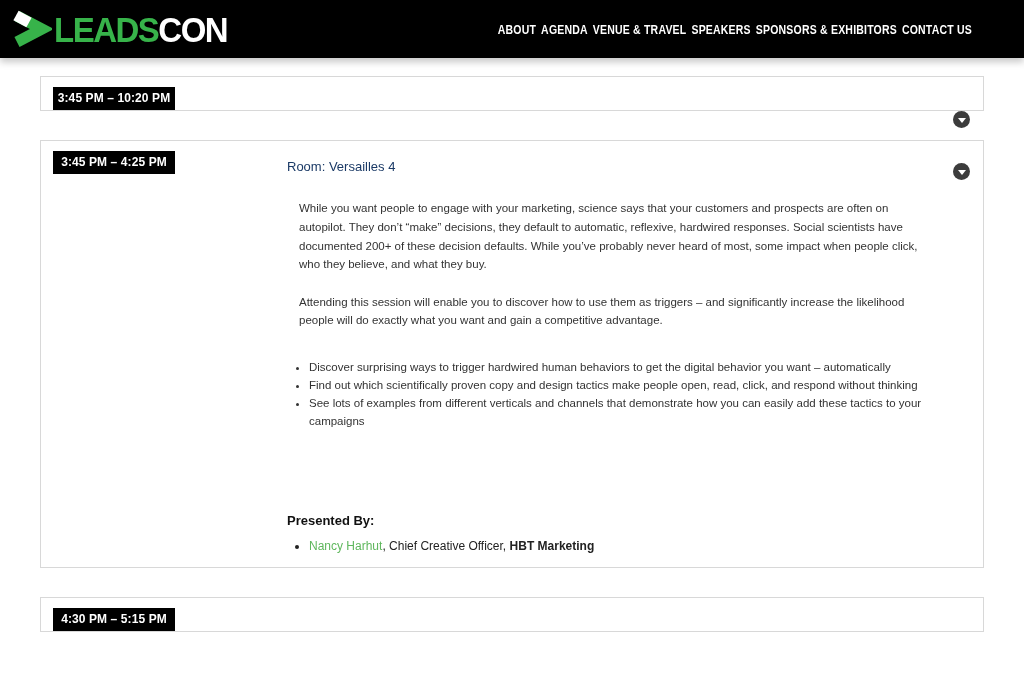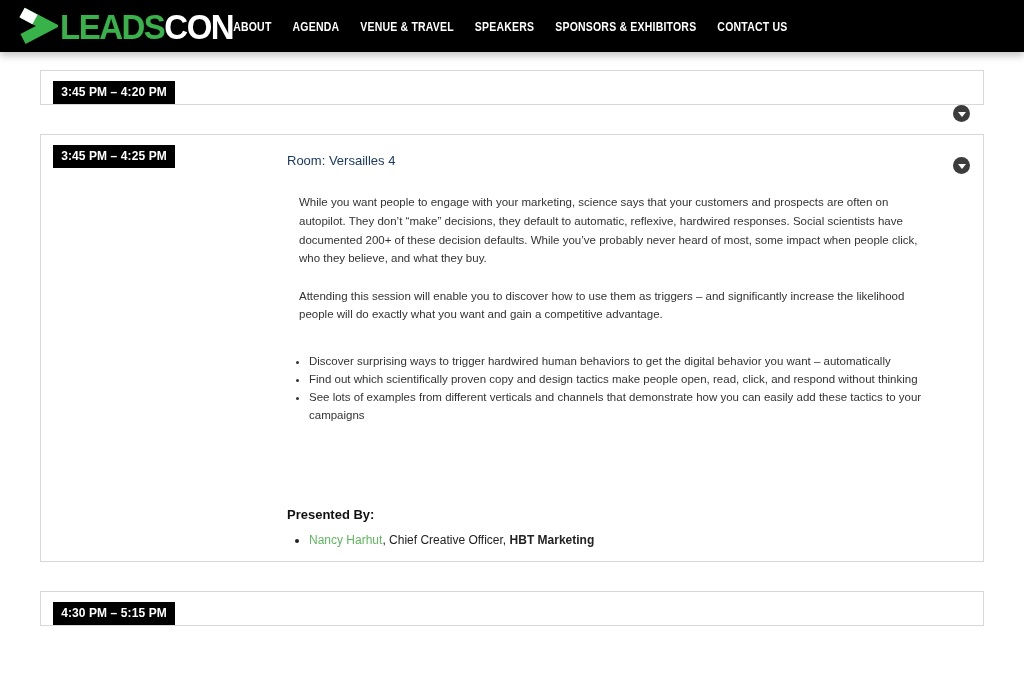--- a/index.html
+++ b/index.html
@@ -6,26 +6,26 @@
   html, body {
     margin: 0; padding: 0;
     width: 1024px; height: 683px;
     background: #fff;
     font-family: "Liberation Sans", sans-serif;
     overflow: hidden;
   }
 
   
   .site-header {
-    height: 52px;
+    height: 58px;
     background: #000;
     display: flex;
     align-items: center;
-    justify-content: flex-start;
-    padding: 0 36px 0 16px;
+    justify-content: space-between;
+    padding: 0 36px 0 10px;
     box-shadow: 0 4px 7px rgba(0,0,0,0.22);
     position: relative;
     z-index: 5;
   }
   .logo {
     display: flex;
     align-items: center;
     cursor: pointer;
     text-decoration: none;
   }
@@ -35,23 +35,23 @@
     font-weight: 700;
     letter-spacing: -1.5px;
     line-height: 1;
     transform: scaleY(1.08);
   }
   .logo-primary { color: #37b34a; }
   .logo-secondary { color: #ffffff; }
 
   .main-nav ul {
     list-style: none;
-    margin: 0; padding: 0;
-    display: flex;
-    gap: 21px;
+    margin: 16px; padding: 0;
+    display: flex;
+    gap: 5px;
   }
   .main-nav li {
     color: #fff;
     font-size: 10.5px;
     font-weight: 700;
     letter-spacing: 0.2px;
     cursor: pointer;
     white-space: nowrap;
     transform: scaleY(1.15);
   }
@@ -186,21 +186,21 @@
       <li>SPONSORS &amp; EXHIBITORS</li>
       <li>CONTACT US</li>
     </ul>
   </nav>
 </header>
 
 <main class="agenda">
 
   <section class="session-card">
     <div class="time-col">
-      <span class="time-badge">3:45 PM – 4:20 PM</span>
+      <span class="time-badge">3:45 PM – 10:20 PM</span>
     </div>
     <span class="expand-icon"></span>
   </section>
 
   <section class="session-card expanded">
     <div class="time-col">
       <span class="time-badge">3:45 PM – 4:25 PM</span>
     </div>
     <div class="main-col">
       <div class="session-room">Room: Versailles 4</div>

